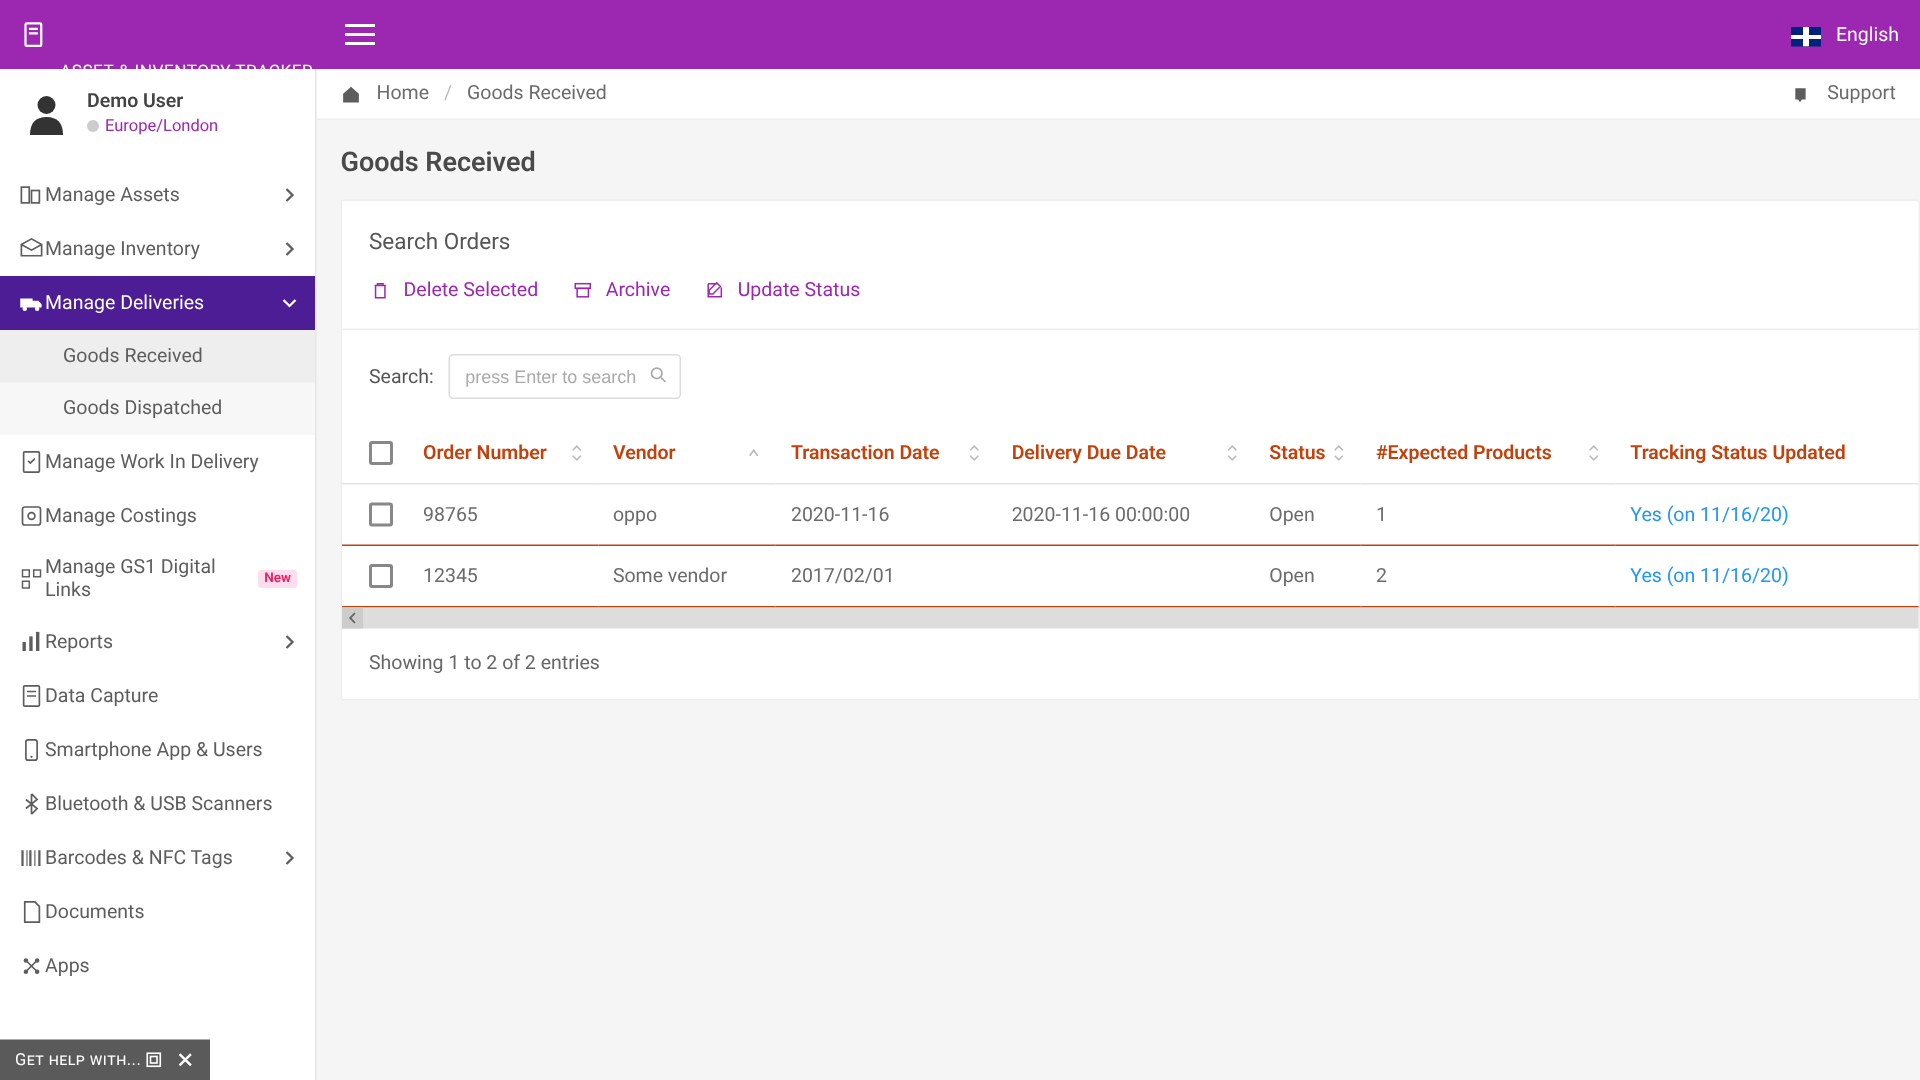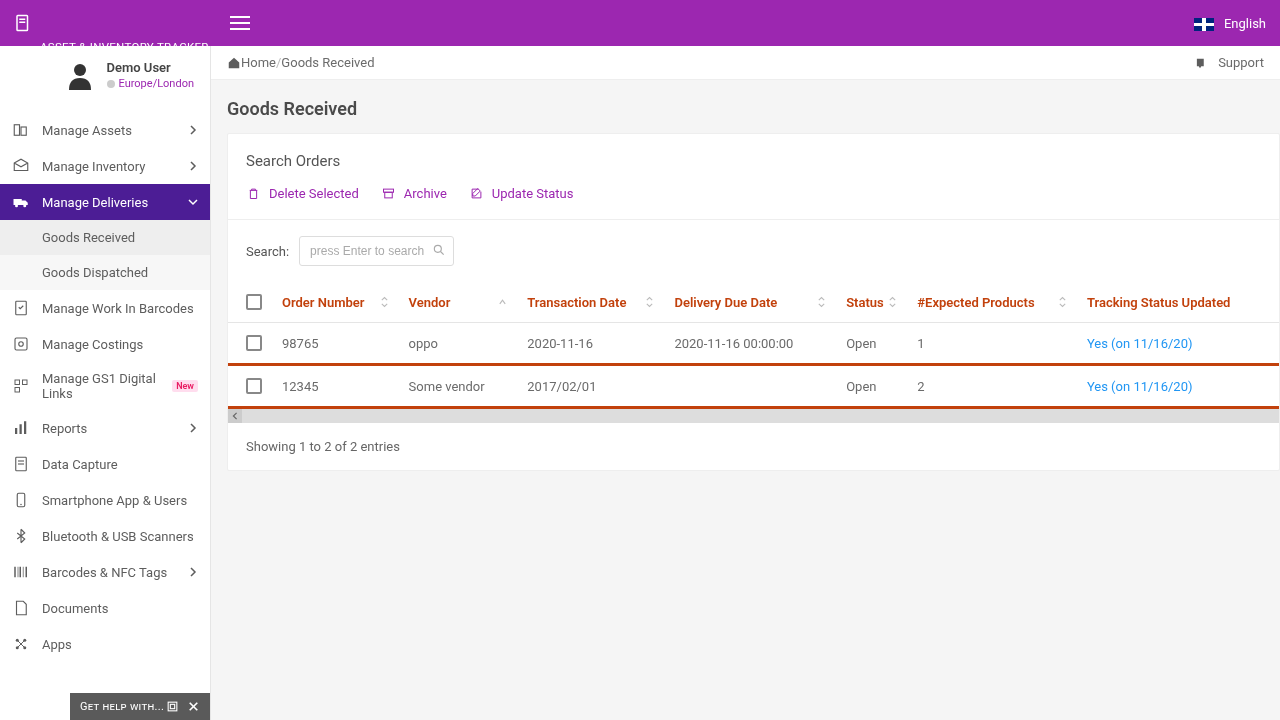--- a/index.html
+++ b/index.html
@@ -16,47 +16,47 @@
 .flag::before { content: ''; position: absolute; inset: 0; background:
   linear-gradient(to bottom, transparent 40%, #fff 40%, #fff 60%, transparent 60%),
   linear-gradient(to right, transparent 40%, #fff 40%, #fff 60%, transparent 60%),
   linear-gradient(to bottom, transparent 44%, #cf142b 44%, #cf142b 56%, transparent 56%),
   linear-gradient(to right, transparent 44%, #cf142b 44%, #cf142b 56%, transparent 56%);
 }
 .lang { font-size: 13px; }
 
 .container { display: flex; height: calc(100vh - 46px); }
 
-.sidebar { width: 210px; background: #fff; overflow-y: auto; display: flex; flex-direction: column; align-items: flex-end; }
+.sidebar { width: 210px; background: #fff; overflow-y: auto; display: flex; flex-direction: column; }
 .user-block { padding: 14px 16px; display: flex; align-items: center; gap: 12px; }
 .avatar { width: 30px; height: 30px; }
 .user-info { display: flex; flex-direction: column; gap: 2px; }
 .user-name { font-size: 13px; font-weight: 600; color: #444; }
 .user-tz { font-size: 11px; color: #9c27b0; display: flex; align-items: center; gap: 4px; }
 .tz-dot { width: 8px; height: 8px; border-radius: 50%; background: #ccc; display: inline-block; }
 
 .nav { padding-top: 8px; }
-.nav-item { display: flex; align-items: center; padding: 9px 12px; gap: 12px; cursor: pointer; color: #5d5d5d; font-size: 13px; position: relative; }
+.nav-item { display: flex; align-items: center; padding: 9px 12px; cursor: pointer; color: #5d5d5d; font-size: 13px; position: relative; }
 .nav-item.active { background: #4c1d95; color: #fff; }
 .nav-item .nav-icon { width: 18px; height: 18px; display: flex; align-items: center; justify-content: center; flex-shrink: 0; }
 .nav-label { flex: 1; }
 .chevron { width: 10px; height: 10px; }
 .badge-new { background: #fde; color: #e91e63; font-size: 9px; padding: 1px 4px; border-radius: 2px; font-weight: 600; margin-left: 4px; }
 
 .sub-nav { background: #f7f7f7; }
 .sub-item { padding: 10px 12px 10px 42px; font-size: 13px; color: #5d5d5d; cursor: pointer; }
 .sub-item.active { background: #eee; }
 
 .help-bar { margin-top: auto; background: #5a5a5a; color: #fff; padding: 7px 10px; display: flex; align-items: center; font-size: 11px; font-variant: small-caps; letter-spacing: 0.3px; width: 140px; }
 .help-bar .icons { margin-left: auto; display: flex; gap: 8px; }
 .help-bar svg { width: 13px; height: 13px; }
 
 .main { flex: 1; overflow: auto; background: #f5f5f5; border-left: 1px solid #e5e5e5; }
 
-.crumb-row { height: 34px; background: #fff; border-bottom: 1px solid #eee; display: flex; align-items: center; padding: 12px 16px; }
+.crumb-row { height: 34px; background: #fff; border-bottom: 1px solid #eee; display: flex; align-items: center; padding: 12px 16px; gap: 10px; }
 .crumb-home { width: 14px; height: 14px; }
 .crumb-text { font-size: 13px; color: #6b6b6b; }
 .crumb-sep { color: #bbb; }
 .crumb-right { margin-left: auto; display: flex; align-items: center; gap: 8px; }
 
 .page-title { padding: 18px 16px 14px; font-size: 18px; font-weight: 600; color: #4a4a4a; }
 
 .panel { background: #fff; margin: 0 0 0 16px; border: 1px solid #eee; border-radius: 2px; }
 .panel-header { padding: 18px 18px 10px; font-size: 15px; color: #555; }
 .actions-row { padding: 6px 18px 18px; display: flex; gap: 22px; }
@@ -68,21 +68,21 @@
 .search-row { padding: 16px 18px; display: flex; align-items: center; gap: 10px; }
 .search-label { font-size: 13px; color: #555; }
 .search-box { position: relative; }
 .search-input { width: 155px; height: 30px; border: 1px solid #ddd; border-radius: 3px; padding: 0 28px 0 10px; font-size: 12px; color: #888; }
 .search-input::placeholder { color: #aaa; }
 .search-icon { position: absolute; right: 8px; top: 7px; width: 14px; height: 14px; color: #aaa; }
 
 table { width: 100%; border-collapse: collapse; }
 th { text-align: left; padding: 12px 10px; font-size: 13px; font-weight: 600; color: #c2410c; border-bottom: 1px solid #e5e5e5; position: relative; }
 th:first-child, td:first-child { padding-left: 18px; width: 40px; }
-td { padding: 12px 10px; border-bottom: 3px solid #c2410c; font-size: 13px; color: #6b6b6b; }
+td { padding: 12px 10px; border-bottom: 1px solid #c2410c; font-size: 13px; color: #6b6b6b; }
 .sort-icon { position: absolute; right: 10px; top: 50%; transform: translateY(-50%); width: 9px; height: 14px; color: #bbb; }
 .checkbox { width: 16px; height: 16px; border: 2px solid #888; border-radius: 2px; cursor: pointer; }
 .link { color: #2196f3; cursor: pointer; }
 
 .hscroll { height: 14px; background: #ddd; position: relative; }
 .hscroll-btn { position: absolute; left: 0; top: 0; width: 14px; height: 14px; background: #ccc; display: flex; align-items: center; justify-content: center; }
 .hscroll-btn svg { width: 8px; height: 8px; }
 
 .table-footer { padding: 16px 18px; font-size: 13px; color: #666; }
 
@@ -172,21 +172,21 @@
         <div class="sub-item">Goods Dispatched</div>
       </div>
 
       <div class="nav-item">
         <span class="nav-icon">
             <svg viewBox="0 0 24 24">
               <rect x="5" y="3" width="14" height="18" rx="1" fill="none" stroke="currentColor" stroke-width="1.5"></rect>
               <path d="M9 11 l2 2 l4 -4" fill="none" stroke="currentColor" stroke-width="1.5"></path>
             </svg>
           </span>
-        <span class="nav-label">Manage Work In Barcodes</span>
+        <span class="nav-label">Manage Work In Delivery</span>
       </div>
 
       <div class="nav-item">
         <span class="nav-icon">
             <svg viewBox="0 0 24 24">
               <rect x="4" y="4" width="16" height="16" rx="2" fill="none" stroke="currentColor" stroke-width="1.5"></rect>
               <circle cx="12" cy="12" r="3" fill="none" stroke="currentColor" stroke-width="1.5"></circle>
             </svg>
           </span>
         <span class="nav-label">Manage Costings</span>

